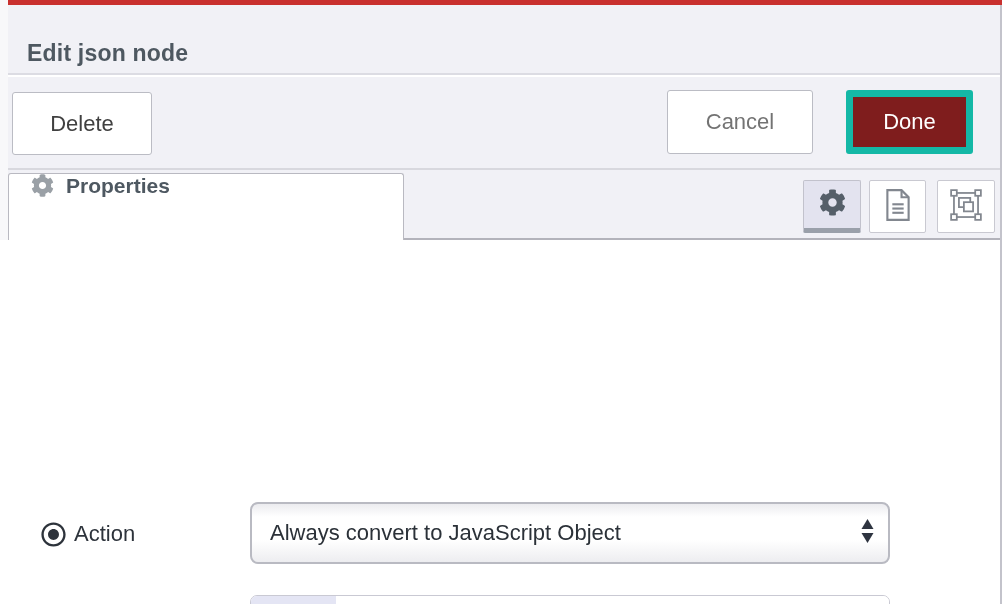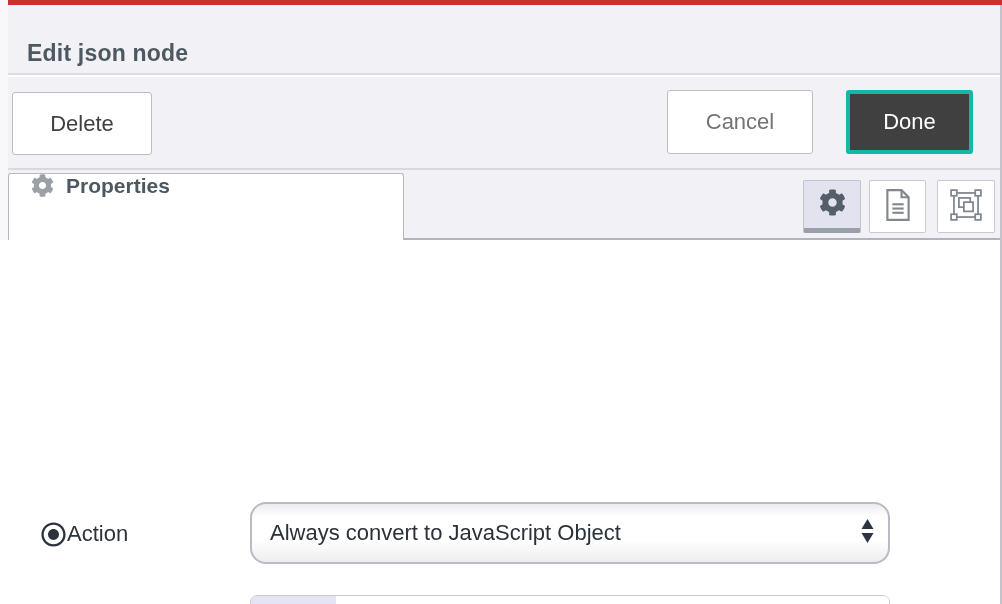--- a/index.html
+++ b/index.html
@@ -13,48 +13,48 @@
   .header{position:absolute;left:8px;top:5px;width:994px;height:70px;background:#f1f1f6;
           border-bottom:2px solid #dcdce3;display:flex;align-items:center;box-sizing:border-box;}
   .header .title{margin-left:19px;font-size:23px;font-weight:bold;color:#4e5861;letter-spacing:.2px;margin-top:28px;}
 
   .toolbar{position:absolute;left:8px;top:77px;width:994px;height:93px;background:#f1f1f6;
            border-bottom:2px solid #d8d8de;box-sizing:border-box;}
   .btn{position:absolute;display:flex;align-items:center;justify-content:center;
        font-size:22px;border-radius:3px;box-sizing:border-box;cursor:pointer;}
   .btn-delete{left:4px;top:15px;width:140px;height:63px;background:#ffffff;border:1px solid #bbbcc4;color:#404040;}
   .btn-cancel{left:659px;top:13px;width:146px;height:64px;background:#ffffff;border:1px solid #bbbcc4;color:#737373;}
-  .btn-done{left:838px;top:13px;width:127px;height:64px;background:#404040;border:4px solid #14b8a6;color:#ffffff;}
+  .btn-done{left:838px;top:13px;width:127px;height:64px;background:#7f1d1d;border:7px solid #14b8a6;color:#ffffff;}
 
   .tabrow{position:absolute;left:8px;top:170px;width:994px;height:70px;background:#f1f1f6;}
   .tabrow::after{content:"";position:absolute;left:0;right:0;bottom:0;height:2px;background:#b3b3bb;}
   .tab{position:absolute;left:0;top:3px;width:396px;height:67px;background:#ffffff;z-index:2;
        border:1px solid #b9b9c1;border-bottom:none;border-radius:3px 3px 0 0;box-sizing:border-box;
        display:flex;cursor:pointer;}
   .tab .tab-gear{margin-left:22px;width:23px;height:23px;}
   .tab .tab-label{margin-left:12px;font-size:21px;font-weight:bold;color:#4e5861;}
 
   .icon-btn{position:absolute;top:10px;width:58px;height:53px;background:#ffffff;border:1px solid #c9c9d1;
             border-radius:2px;box-sizing:border-box;display:flex;align-items:center;justify-content:center;
             cursor:pointer;z-index:3;}
   .icon-btn.selected{background:#e3e3ef;border:1px solid #c2c2cc;border-bottom:5px solid #9aa0aa;}
   .ib-gear{left:795px;}
   .ib-doc{left:861px;width:57px;}
   .ib-app{left:929px;}
 
   .content{position:absolute;left:0;top:240px;width:1000px;height:364px;background:#ffffff;}
 
-  .field-label{position:absolute;left:40px;height:60px;display:flex;align-items:center;
+  .field-label{position:absolute;left:40px;height:60px;display:flex;align-items:center;gap:7px;
                font-size:22px;color:#2d333b;}
   .fl-action{top:264px;}
   .fl-property{top:356px;}
   .field-label .licon{width:27px;height:27px;display:flex;align-items:center;justify-content:center;}
 
   .select{position:absolute;left:250px;top:262px;width:640px;height:62px;box-sizing:border-box;
-          border:2px solid #b9bac2;border-radius:16px;cursor:pointer;
+          border:2px solid #b9bac2;border-radius:8px;cursor:pointer;
           background:linear-gradient(#ececef, #ffffff 22%, #ffffff 62%, #ededf0);
           display:flex;align-items:center;}
   .select .sel-text{margin-left:18px;font-size:22px;color:#2b3138;}
   .select .sel-arrows{position:absolute;right:14px;top:50%;transform:translateY(-50%);}
 
   .typed-input{position:absolute;left:250px;top:355px;width:640px;height:63px;box-sizing:border-box;
                border:1px solid #c9c9d3;border-radius:7px;overflow:hidden;display:flex;background:#fff;}
   .ti-prefix{width:85px;background:#e4e5f4;color:#2d333b;font-size:22px;display:flex;align-items:center;
              justify-content:center;cursor:pointer;}
   .typed-input input{flex:1;border:none;outline:none;font-family:"Liberation Sans",sans-serif;

